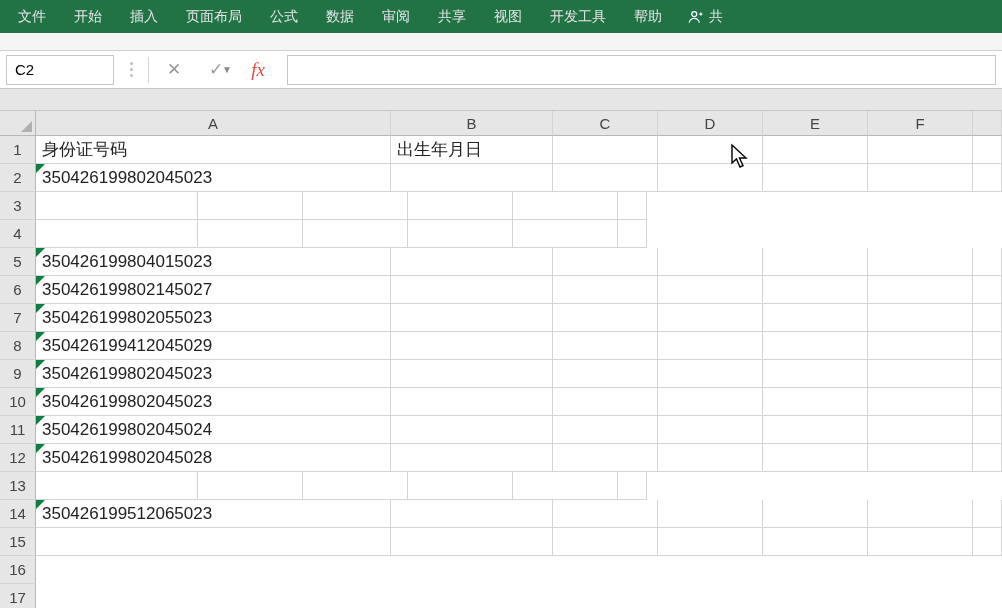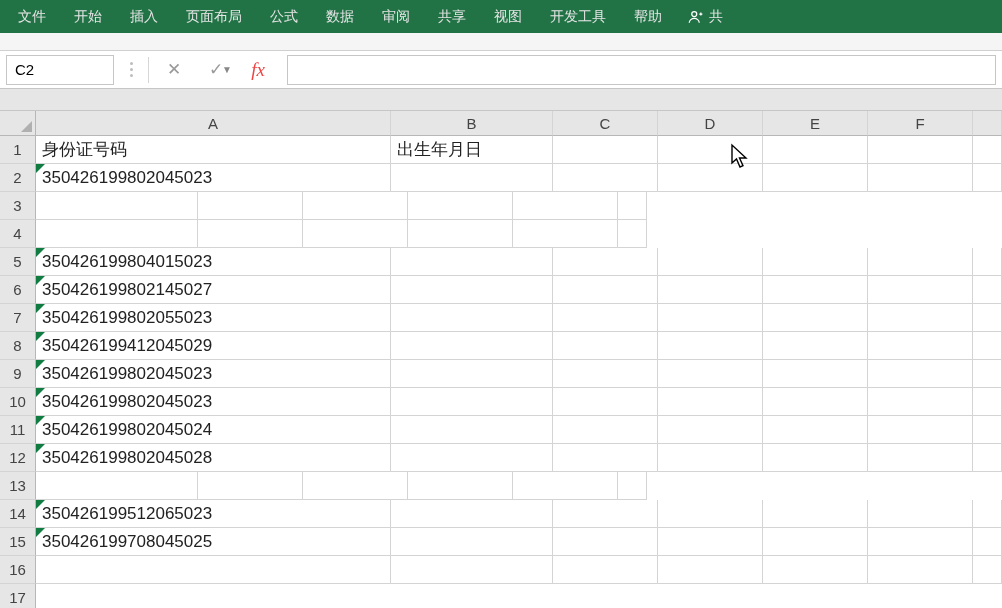--- a/index.html
+++ b/index.html
@@ -238,29 +238,20 @@
         <div class="row">
           <div class="cell w-a err-mark">350426199512065023</div>
           <div class="cell w-b"></div>
           <div class="cell w-c"></div>
           <div class="cell w-d"></div>
           <div class="cell w-e"></div>
           <div class="cell w-f"></div>
           <div class="cell w-g"></div>
         </div>
         <div class="row">
-          <div class="cell w-a err-mark">350426199708045025</div>
-          <div class="cell w-b"></div>
-          <div class="cell w-c"></div>
-          <div class="cell w-d"></div>
-          <div class="cell w-e"></div>
-          <div class="cell w-f"></div>
-          <div class="cell w-g"></div>
-        </div>
-        <div class="row">
           <div class="cell w-a"></div>
           <div class="cell w-b"></div>
           <div class="cell w-c"></div>
           <div class="cell w-d"></div>
           <div class="cell w-e"></div>
           <div class="cell w-f"></div>
           <div class="cell w-g"></div>
         </div>
       </div>
   </div>

